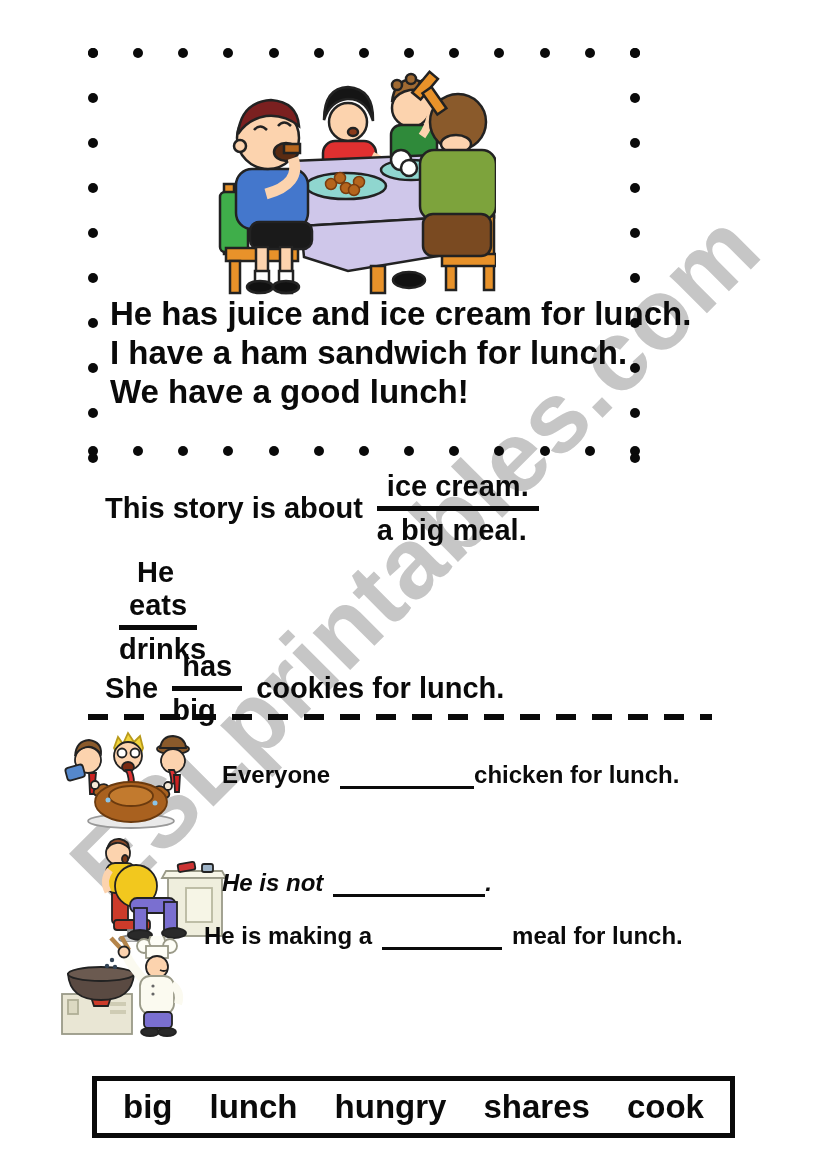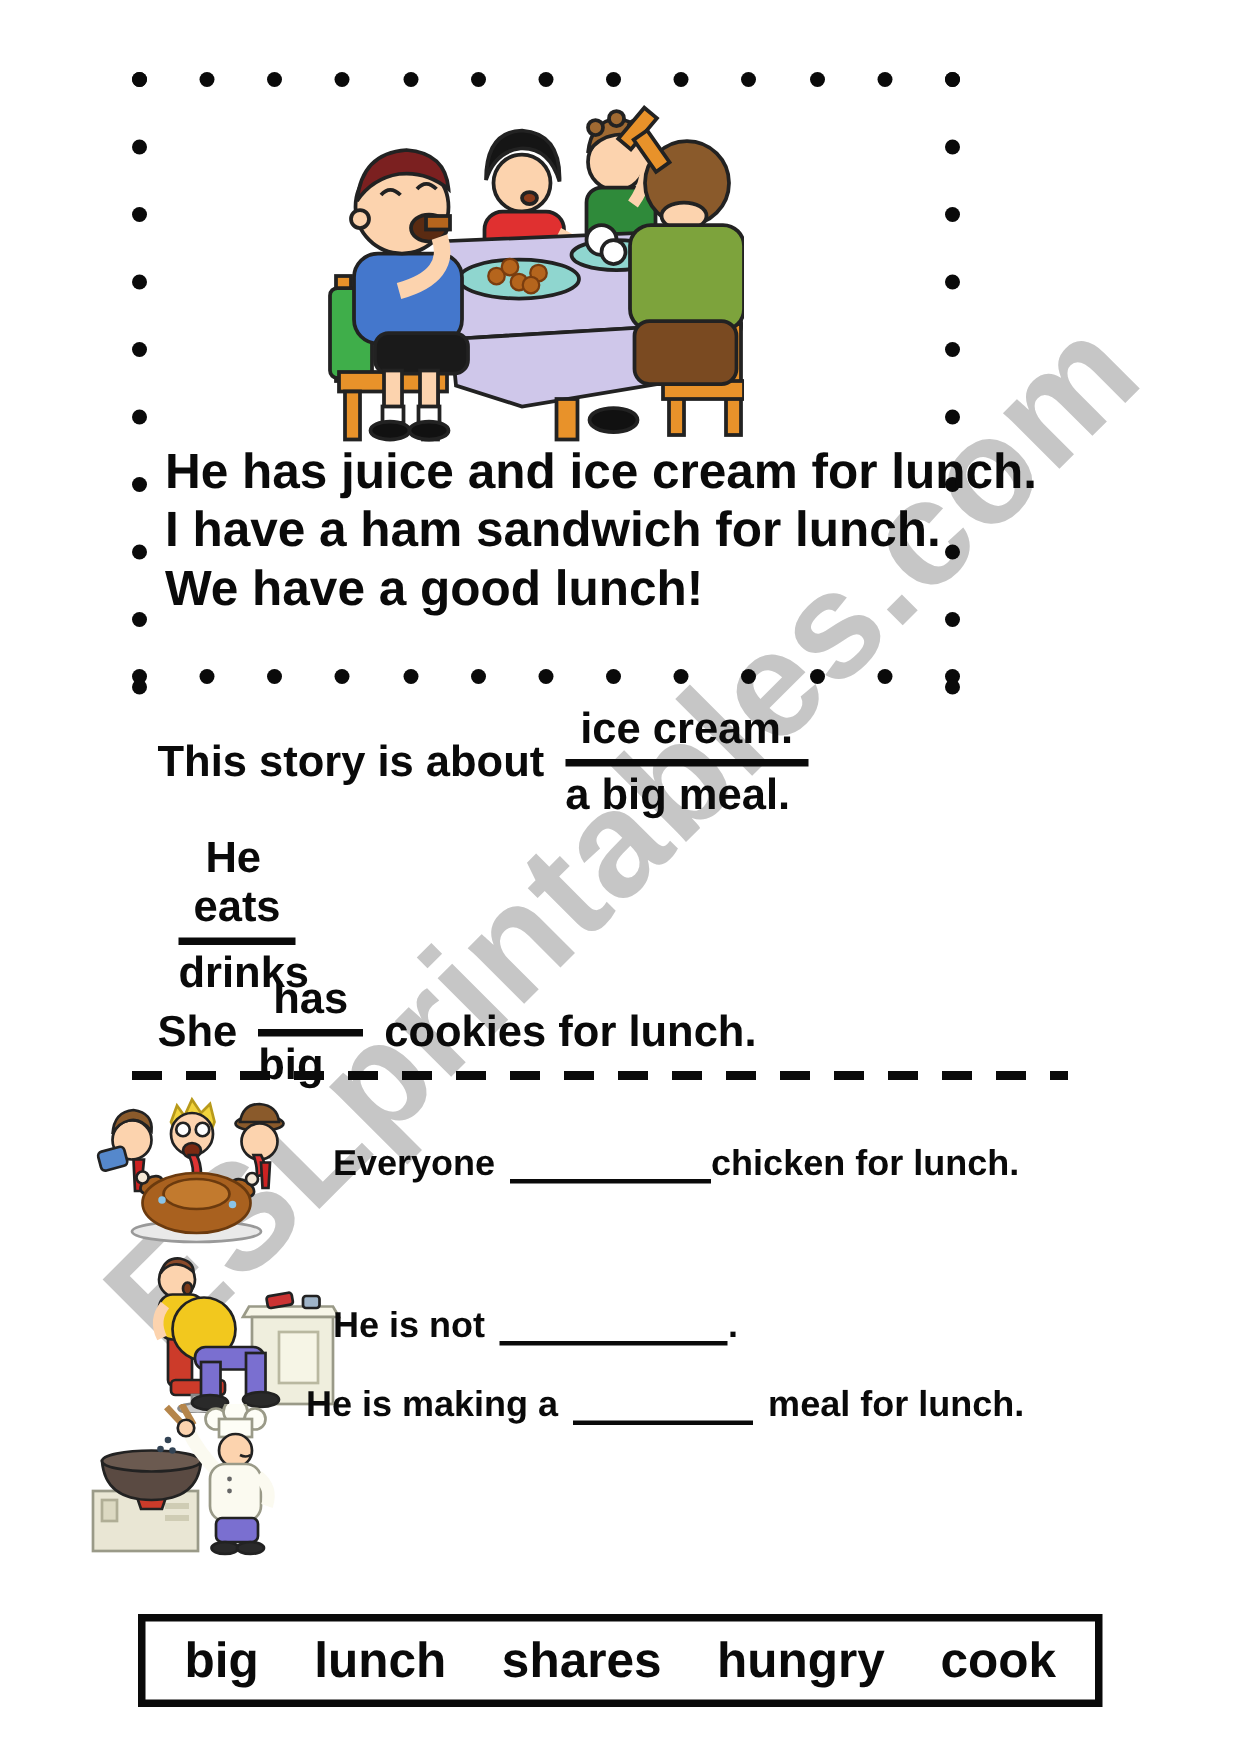--- a/index.html
+++ b/index.html
@@ -34,21 +34,21 @@
   #q3{left:105px;top:650px;}
 
   
   .cut-line{position:absolute;left:88px;top:714px;width:624px;height:6px;z-index:1;
     background:repeating-linear-gradient(90deg,#0a0a0a 0 20px,transparent 20px 36px);}
 
   
   .fill-text{position:absolute;z-index:1;font-size:24px;font-weight:bold;white-space:nowrap;text-align:right;}
   .blank{display:inline-block;border-bottom:3px solid #0a0a0a;height:1em;transform:translateY(6px);}
   #fill1-text{left:222px;top:756px;} #fill1-text .blank{width:134px;margin-left:10px;}
-  #fill2-text{left:222px;top:864px;} #fill2-text .blank{width:152px;margin-left:10px;}
+  #fill2-text{left:222px;top:864px;font-style:italic;} #fill2-text .blank{width:152px;margin-left:10px;}
   #fill3-text{left:204px;top:917px;} #fill3-text .blank{width:120px;margin-left:10px;margin-right:10px;}
 
   .clip{position:absolute;z-index:1;}
   #main-clip{left:196px;top:66px;}
   #clip1{left:56px;top:730px;}
   #clip2{left:74px;top:836px;}
   #clip3{left:54px;top:936px;}
 
   
   .word-bank{position:absolute;left:92px;top:1076px;width:581px;height:52px;z-index:1;
@@ -311,16 +311,16 @@
     <ellipse cx="113" cy="96" rx="9" ry="4" fill="#2a2a2a"></ellipse>
   </g>
 </svg>
 <div id="fill3-text" class="fill-text">
   <span>He is making a</span><span class="blank"></span><span>meal for lunch.</span>
 </div>
 
 <div class="word-bank">
   <span>big</span>
   <span>lunch</span>
+  <span>hungry</span>
   <span>shares</span>
-  <span>hungry</span>
   <span>cook</span>
 </div>
 
 </body></html>

